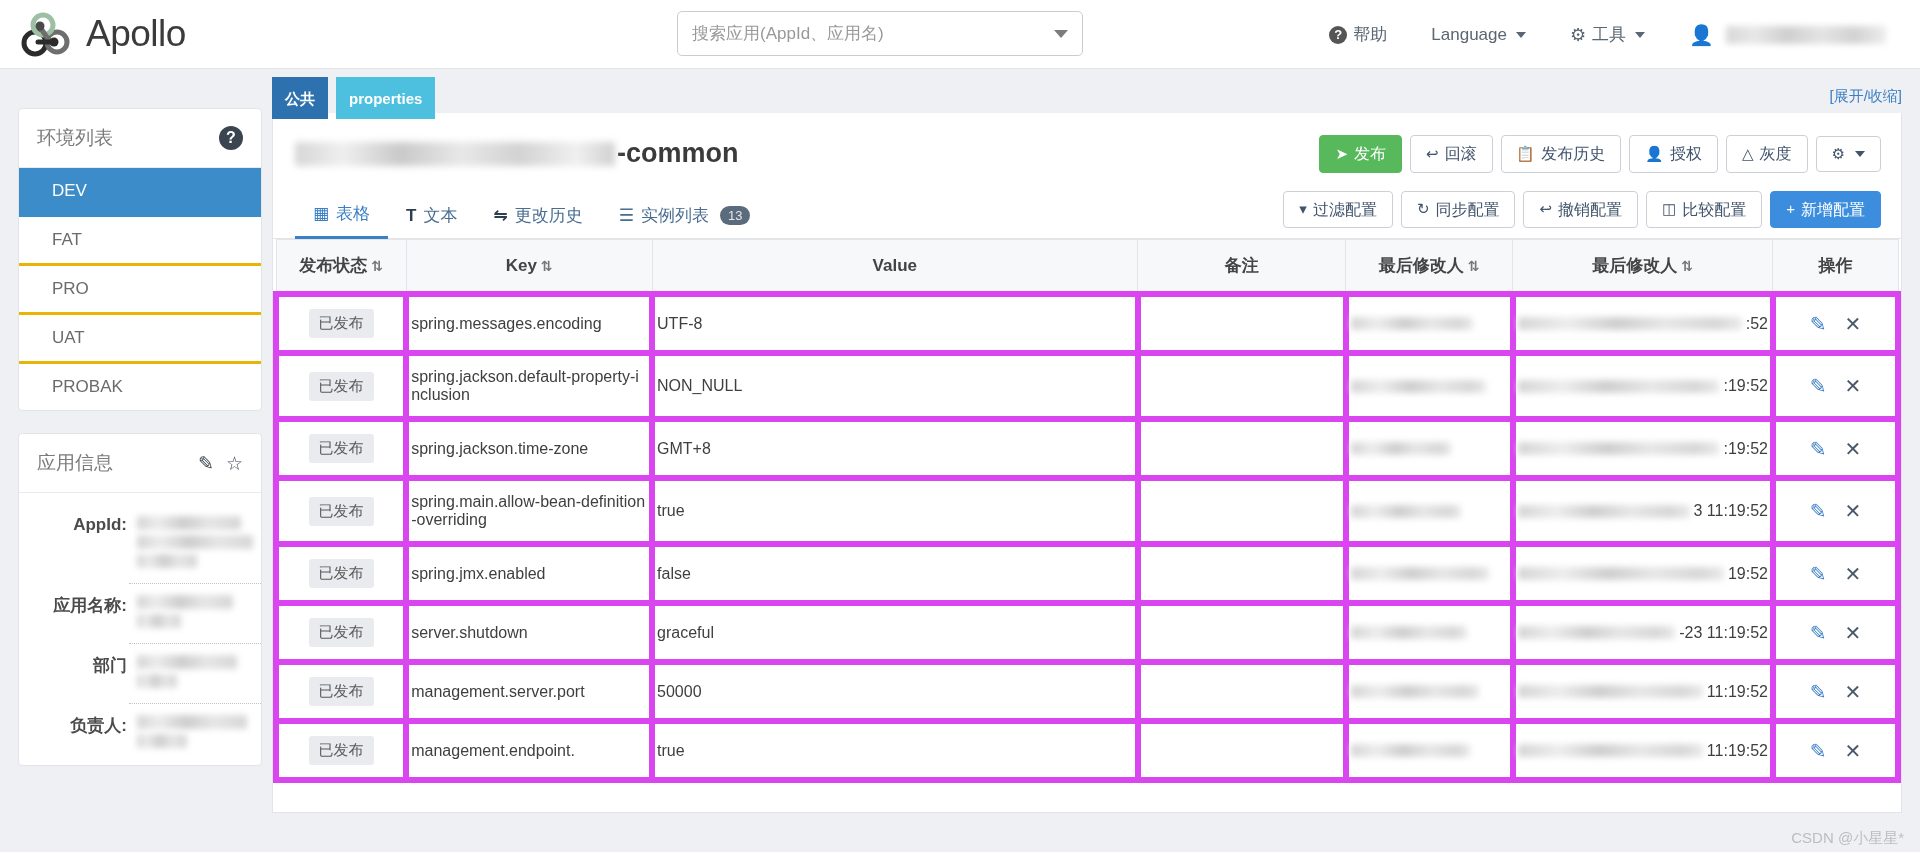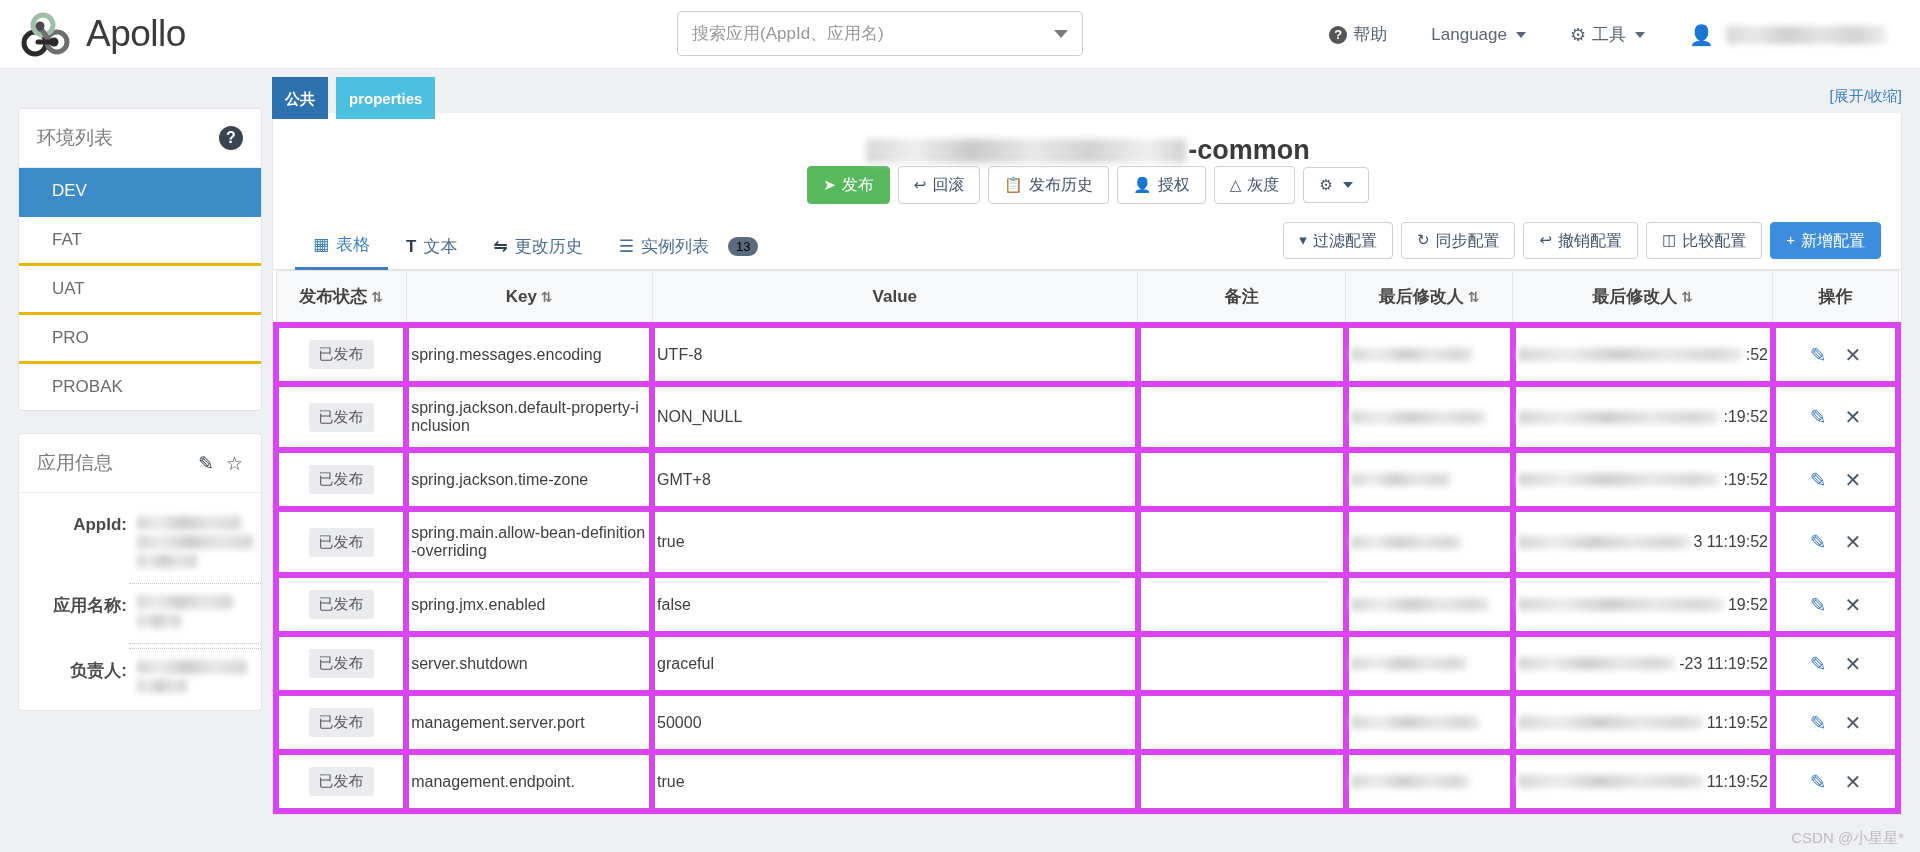--- a/index.html
+++ b/index.html
@@ -148,21 +148,20 @@
     font-size: 15px; color: #3b7fc4; cursor: pointer;
   }
 
   .ns-panel {
     background: #fff; border: 1px solid #e2e4e8; border-top: none;
     min-height: 700px;
   }
   .ns-header {
     display: flex; align-items: center; justify-content: space-between;
     padding: 22px 20px 18px 22px;
-    flex-direction: column;
   }
   .ns-title {
     font-size: 27px; color: #3b3b3b; font-weight: bold;
     display: flex; align-items: center;
   }
   .title-blur {
     display: inline-block; width: 320px; height: 24px;
     background: linear-gradient(90deg,#d6d6d6 0%,#efefef 15%,#c9c9c9 33%,#e8e8e8 52%,#d2d2d2 70%,#f0f0f0 88%,#d0d0d0 100%);
     filter: blur(3.5px); border-radius: 2px; margin-right: 2px;
   }
@@ -191,22 +190,22 @@
     border-bottom: 1px solid #e2e4e8;
   }
   .tabs { display: flex; align-items: flex-end; gap: 0; }
   .tab {
     display: flex; align-items: center; gap: 7px;
     font-size: 17px; color: #4a6d90; cursor: pointer;
     padding: 10px 18px 11px; position: relative;
   }
   .tab.active { color: #3b7fc4; border-bottom: 3px solid #3b7fc4; margin-bottom: -1px; }
   .tab-badge {
-    background: #5a6b7d; color: #000000; font-size: 13px;
-    border-radius: 10px; padding: 2px 8px; margin-left: 12px;
+    background: #5a6b7d; color: #e5e5e5; font-size: 13px;
+    border-radius: 10px; padding: 2px 8px; margin-left: 4px;
     line-height: 1.2;
   }
   .toolbar { display: flex; align-items: center; gap: 8px; padding-bottom: 10px; }
 
   
   table.cfg { width: 100%; border-collapse: collapse; table-layout: fixed; }
   table.cfg th {
     background: #f7f8fa;
     font-size: 17px; color: #444; font-weight: bold;
     padding: 14px 8px; text-align: center;
@@ -297,22 +296,22 @@
     <div class="panel">
       <div class="panel-head">
         <span>环境列表</span>
         <div class="icons">
           <span class="help-badge">?</span>
         </div>
       </div>
       <div class="env-list">
         <div class="env-item active">DEV</div>
         <div class="env-item">FAT</div>
+        <div class="env-item">PRO</div>
         <div class="env-item">UAT</div>
-        <div class="env-item">PRO</div>
         <div class="env-item">PROBAK</div>
       </div>
     </div>
 
     <div class="panel">
       <div class="panel-head">
         <span>应用信息</span>
         <div class="icons">
           <span class="icon-btn">✎</span>
           <span class="icon-btn">☆</span>
@@ -331,20 +330,27 @@
 
         <div class="info-row">
           <div class="info-label">应用名称:</div>
           <div class="info-val">
             <div class="blur-block" style="width:96px;"></div>
             <div class="blur-block" style="width:44px;"></div>
           </div>
         </div>
         <div class="info-sep"></div>
 
+        <div class="info-row">
+          <div class="info-label">部门</div>
+          <div class="info-val">
+            <div class="blur-block" style="width:100px;"></div>
+            <div class="blur-block" style="width:40px;"></div>
+          </div>
+        </div>
         <div class="info-sep"></div>
 
         <div class="info-row">
           <div class="info-label">负责人:</div>
           <div class="info-val">
             <div class="blur-block" style="width:110px;"></div>
             <div class="blur-block" style="width:50px;"></div>
           </div>
         </div>
       </div>

